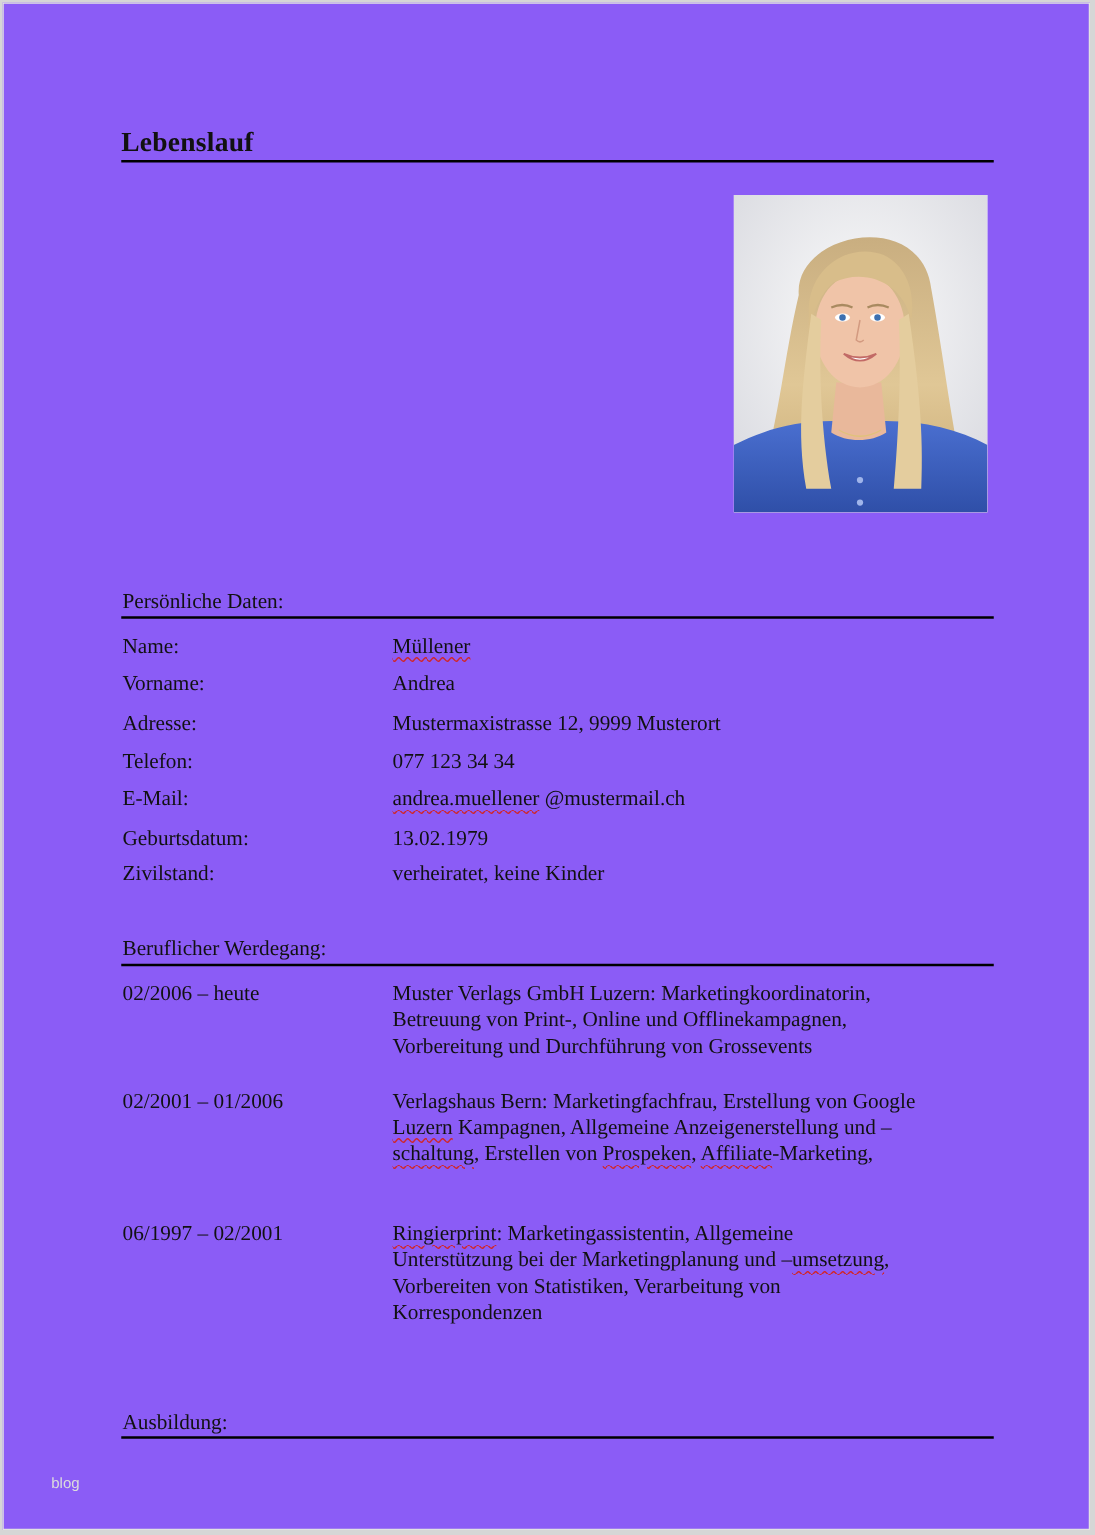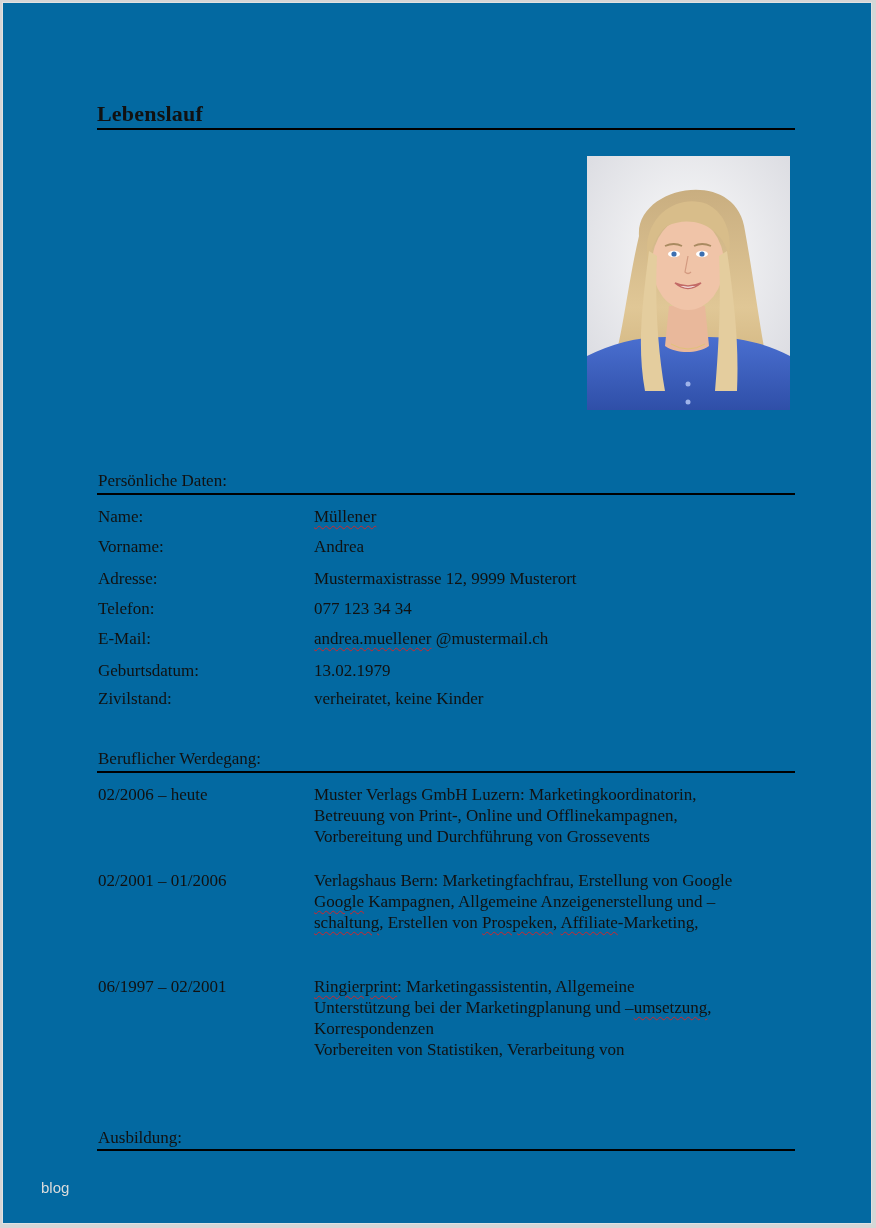--- a/index.html
+++ b/index.html
@@ -5,21 +5,21 @@
     html, body { margin: 0; padding: 0; }
     body {
       width: 876px; height: 1228px; overflow: hidden;
       background: #d6d6d6;
       font-family: "Liberation Serif", "DejaVu Serif", serif;
       color: #111;
     }
     .page {
       position: absolute; left: 2px; top: 2px;
       width: 870px; height: 1222px;
-      background: #0369a1;
+      background: #8b5cf6;
       border: 1px solid #e2e2e2;
       box-sizing: border-box;
     }
     .title {
       position: absolute; left: 94px; top: 98px;
       font-size: 22px; font-weight: bold; letter-spacing: 0.2px;
     }
     .rule {
       position: absolute; left: 94px; width: 698px; height: 2px; background: #000;
     }
@@ -35,21 +35,21 @@
       position: absolute; left: 95px; width: 700px; font-size: 17px; line-height: 21px;
     }
     .row .lbl { position: absolute; left: 0; top: 0; }
     .row .val { position: absolute; left: 216px; top: 0; width: 480px; }
     .squiggle {
       text-decoration: underline wavy #d0262a;
       text-decoration-thickness: 1px;
       text-underline-offset: 3px;
     }
     .watermark {
-      position: absolute; left: 38px; top: 1176px; font-size: 15px; color: #dcdcdc;
+      position: absolute; left: 38px; top: 1176px; font-size: 12px; color: #dcdcdc;
       font-family: "Liberation Sans", sans-serif;
     }
   </style>
 </head>
 <body>
 
 <div class="page">
 
   <div class="title">Lebenslauf</div>
   <div class="rule" style="top:125px;"></div>
@@ -147,32 +147,32 @@
       <div>Muster Verlags GmbH Luzern: Marketingkoordinatorin,</div>
       <div>Betreuung von Print-, Online und Offlinekampagnen,</div>
       <div>Vorbereitung und Durchführung von Grossevents</div>
     </div>
   </div>
 
   <div class="row" style="top:867px;">
     <span class="lbl">02/2001 – 01/2006</span>
     <div class="val">
       <div>Verlagshaus Bern: Marketingfachfrau, Erstellung von Google</div>
-      <div><span class="squiggle">Google</span><span> Kampagnen, Allgemeine Anzeigenerstellung und –</span></div>
+      <div><span class="squiggle">Luzern</span><span> Kampagnen, Allgemeine Anzeigenerstellung und –</span></div>
       <div><span class="squiggle">schaltung</span><span>, Erstellen von </span><span class="squiggle">Prospeken</span><span>, </span><span class="squiggle">Affiliate</span><span>-Marketing,</span></div>
     </div>
   </div>
 
   <div class="row" style="top:973px;">
     <span class="lbl">06/1997 – 02/2001</span>
     <div class="val">
       <div><span class="squiggle">Ringierprint</span><span>: Marketingassistentin, Allgemeine</span></div>
       <div><span>Unterstützung bei der Marketingplanung und –</span><span class="squiggle">umsetzung</span><span>,</span></div>
+      <div>Vorbereiten von Statistiken, Verarbeitung von</div>
       <div>Korrespondenzen</div>
-      <div>Vorbereiten von Statistiken, Verarbeitung von</div>
     </div>
   </div>
 
   <div class="section-heading" style="top:1125px;">Ausbildung:</div>
   <div class="rule" style="top:1146px;"></div>
 
   <div class="watermark">blog</div>
 </div>
 
 </body></html>

